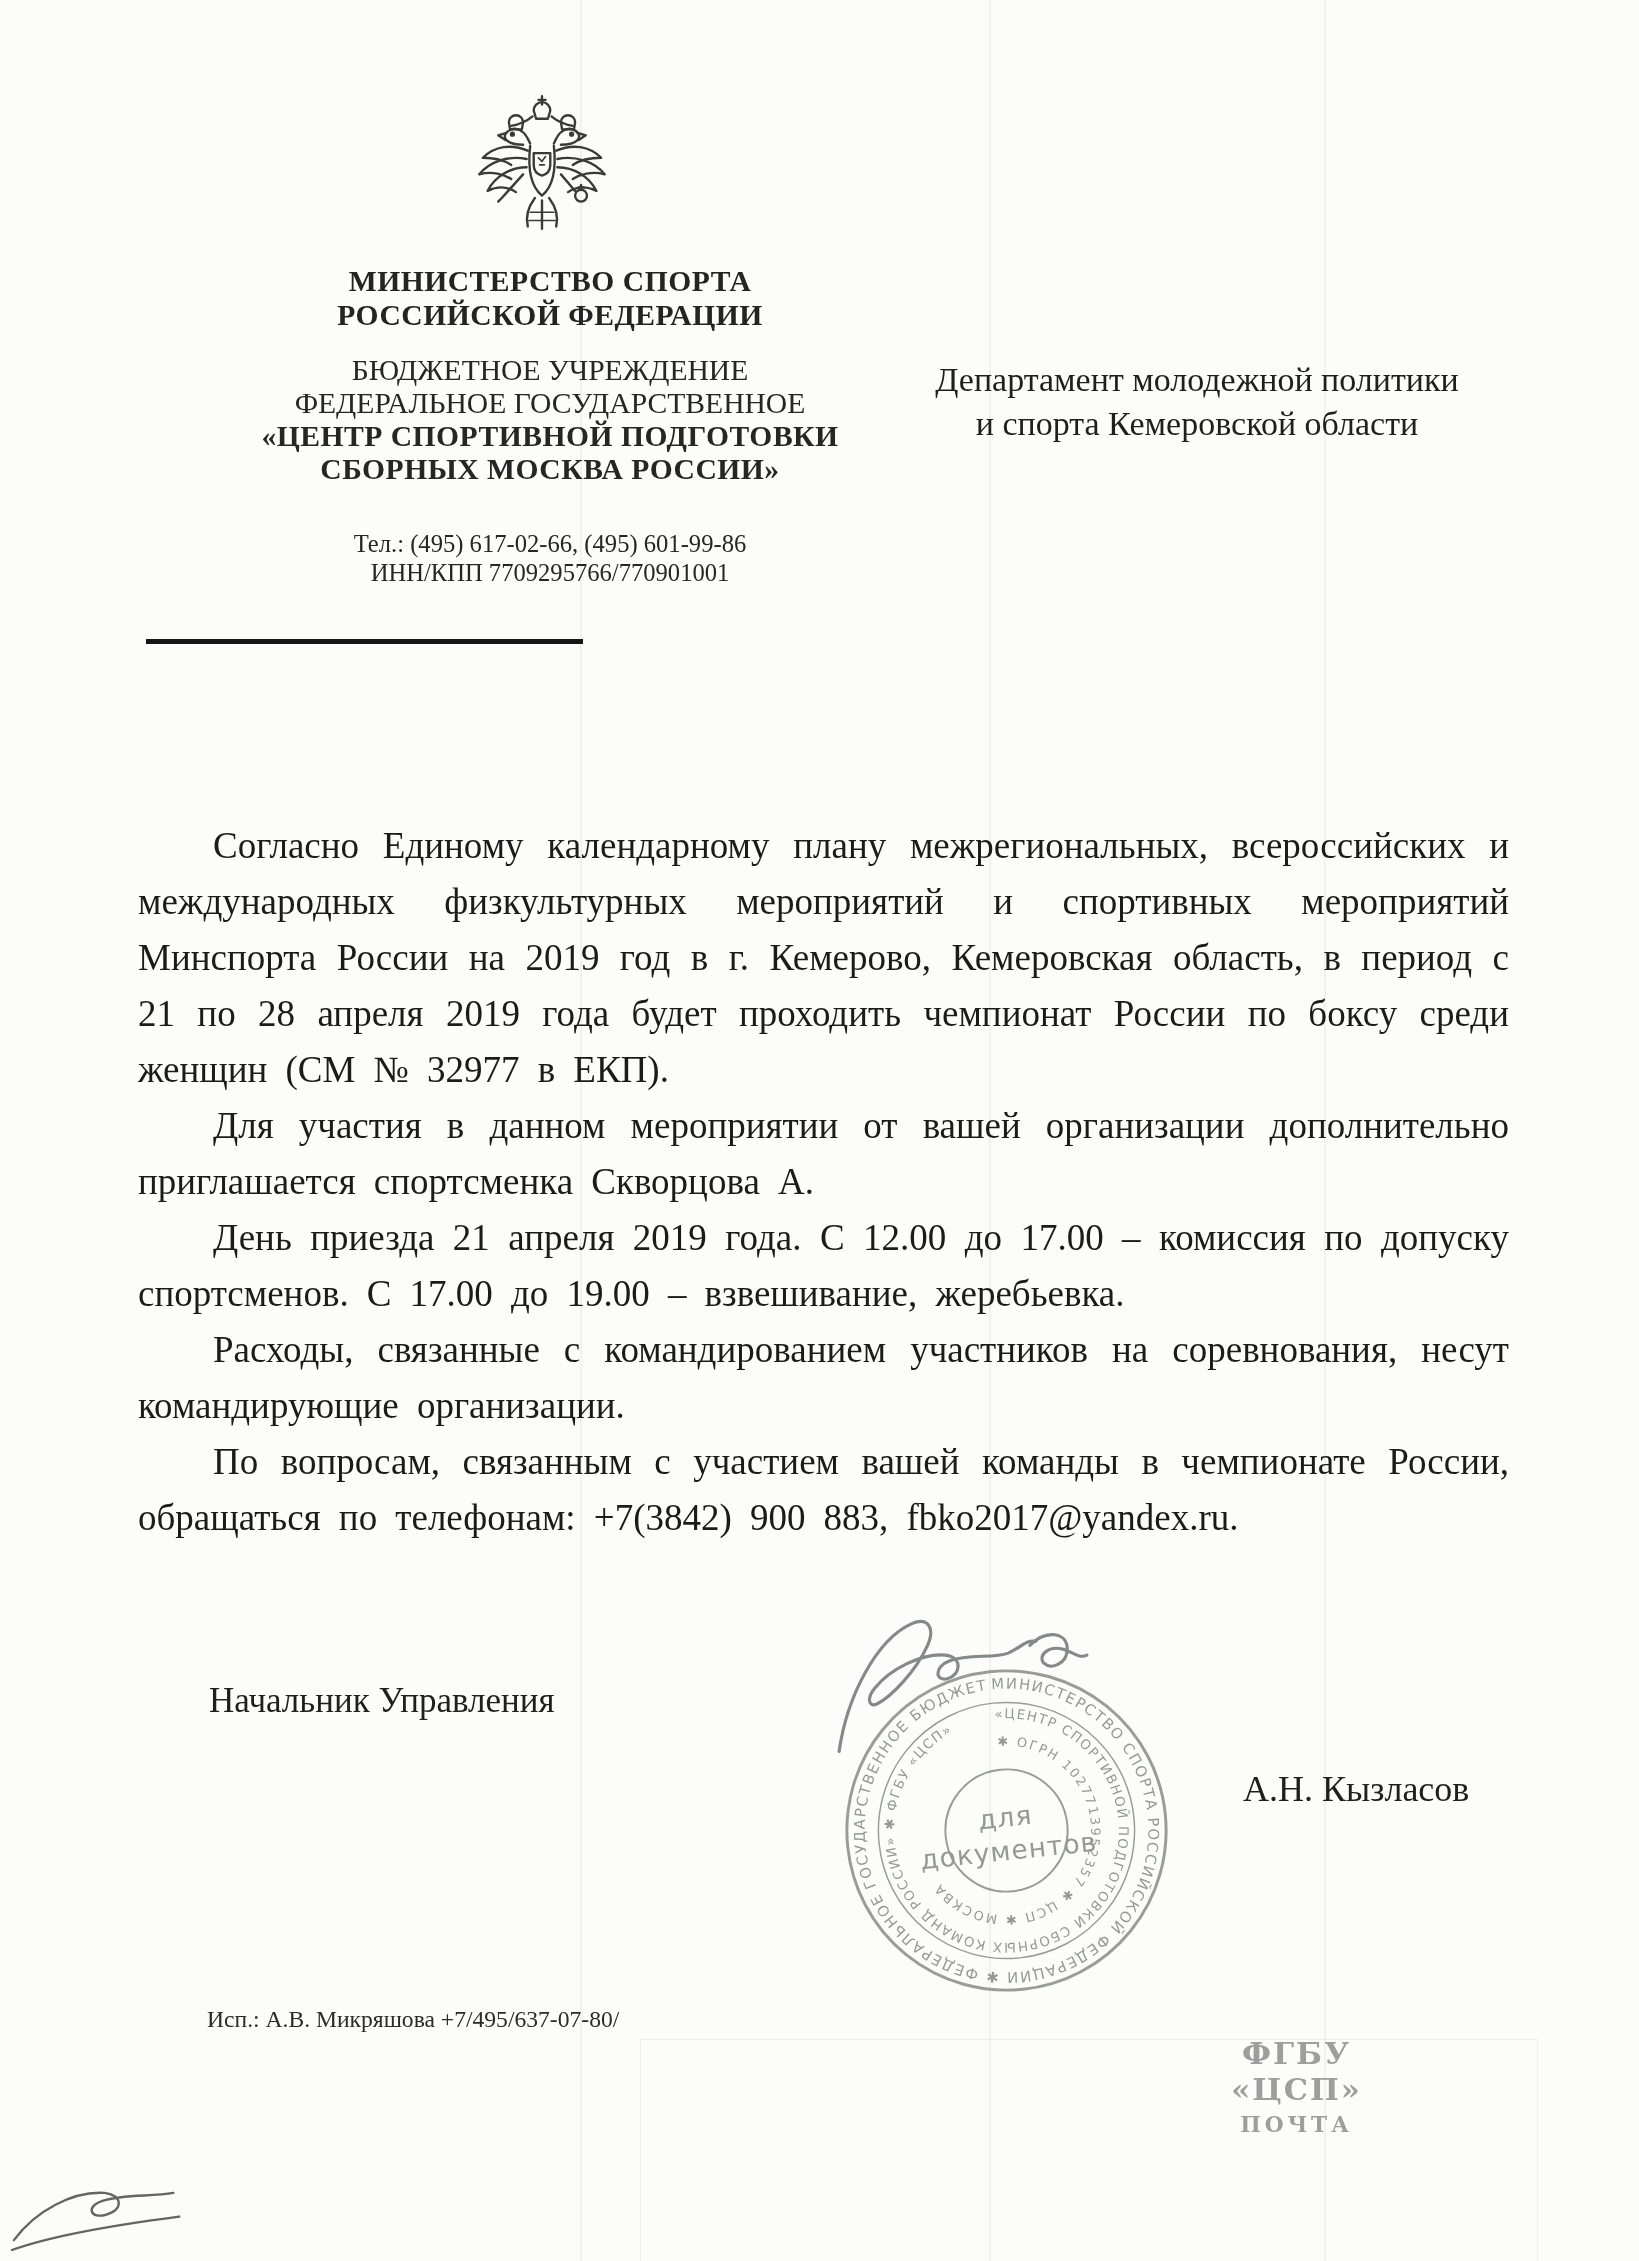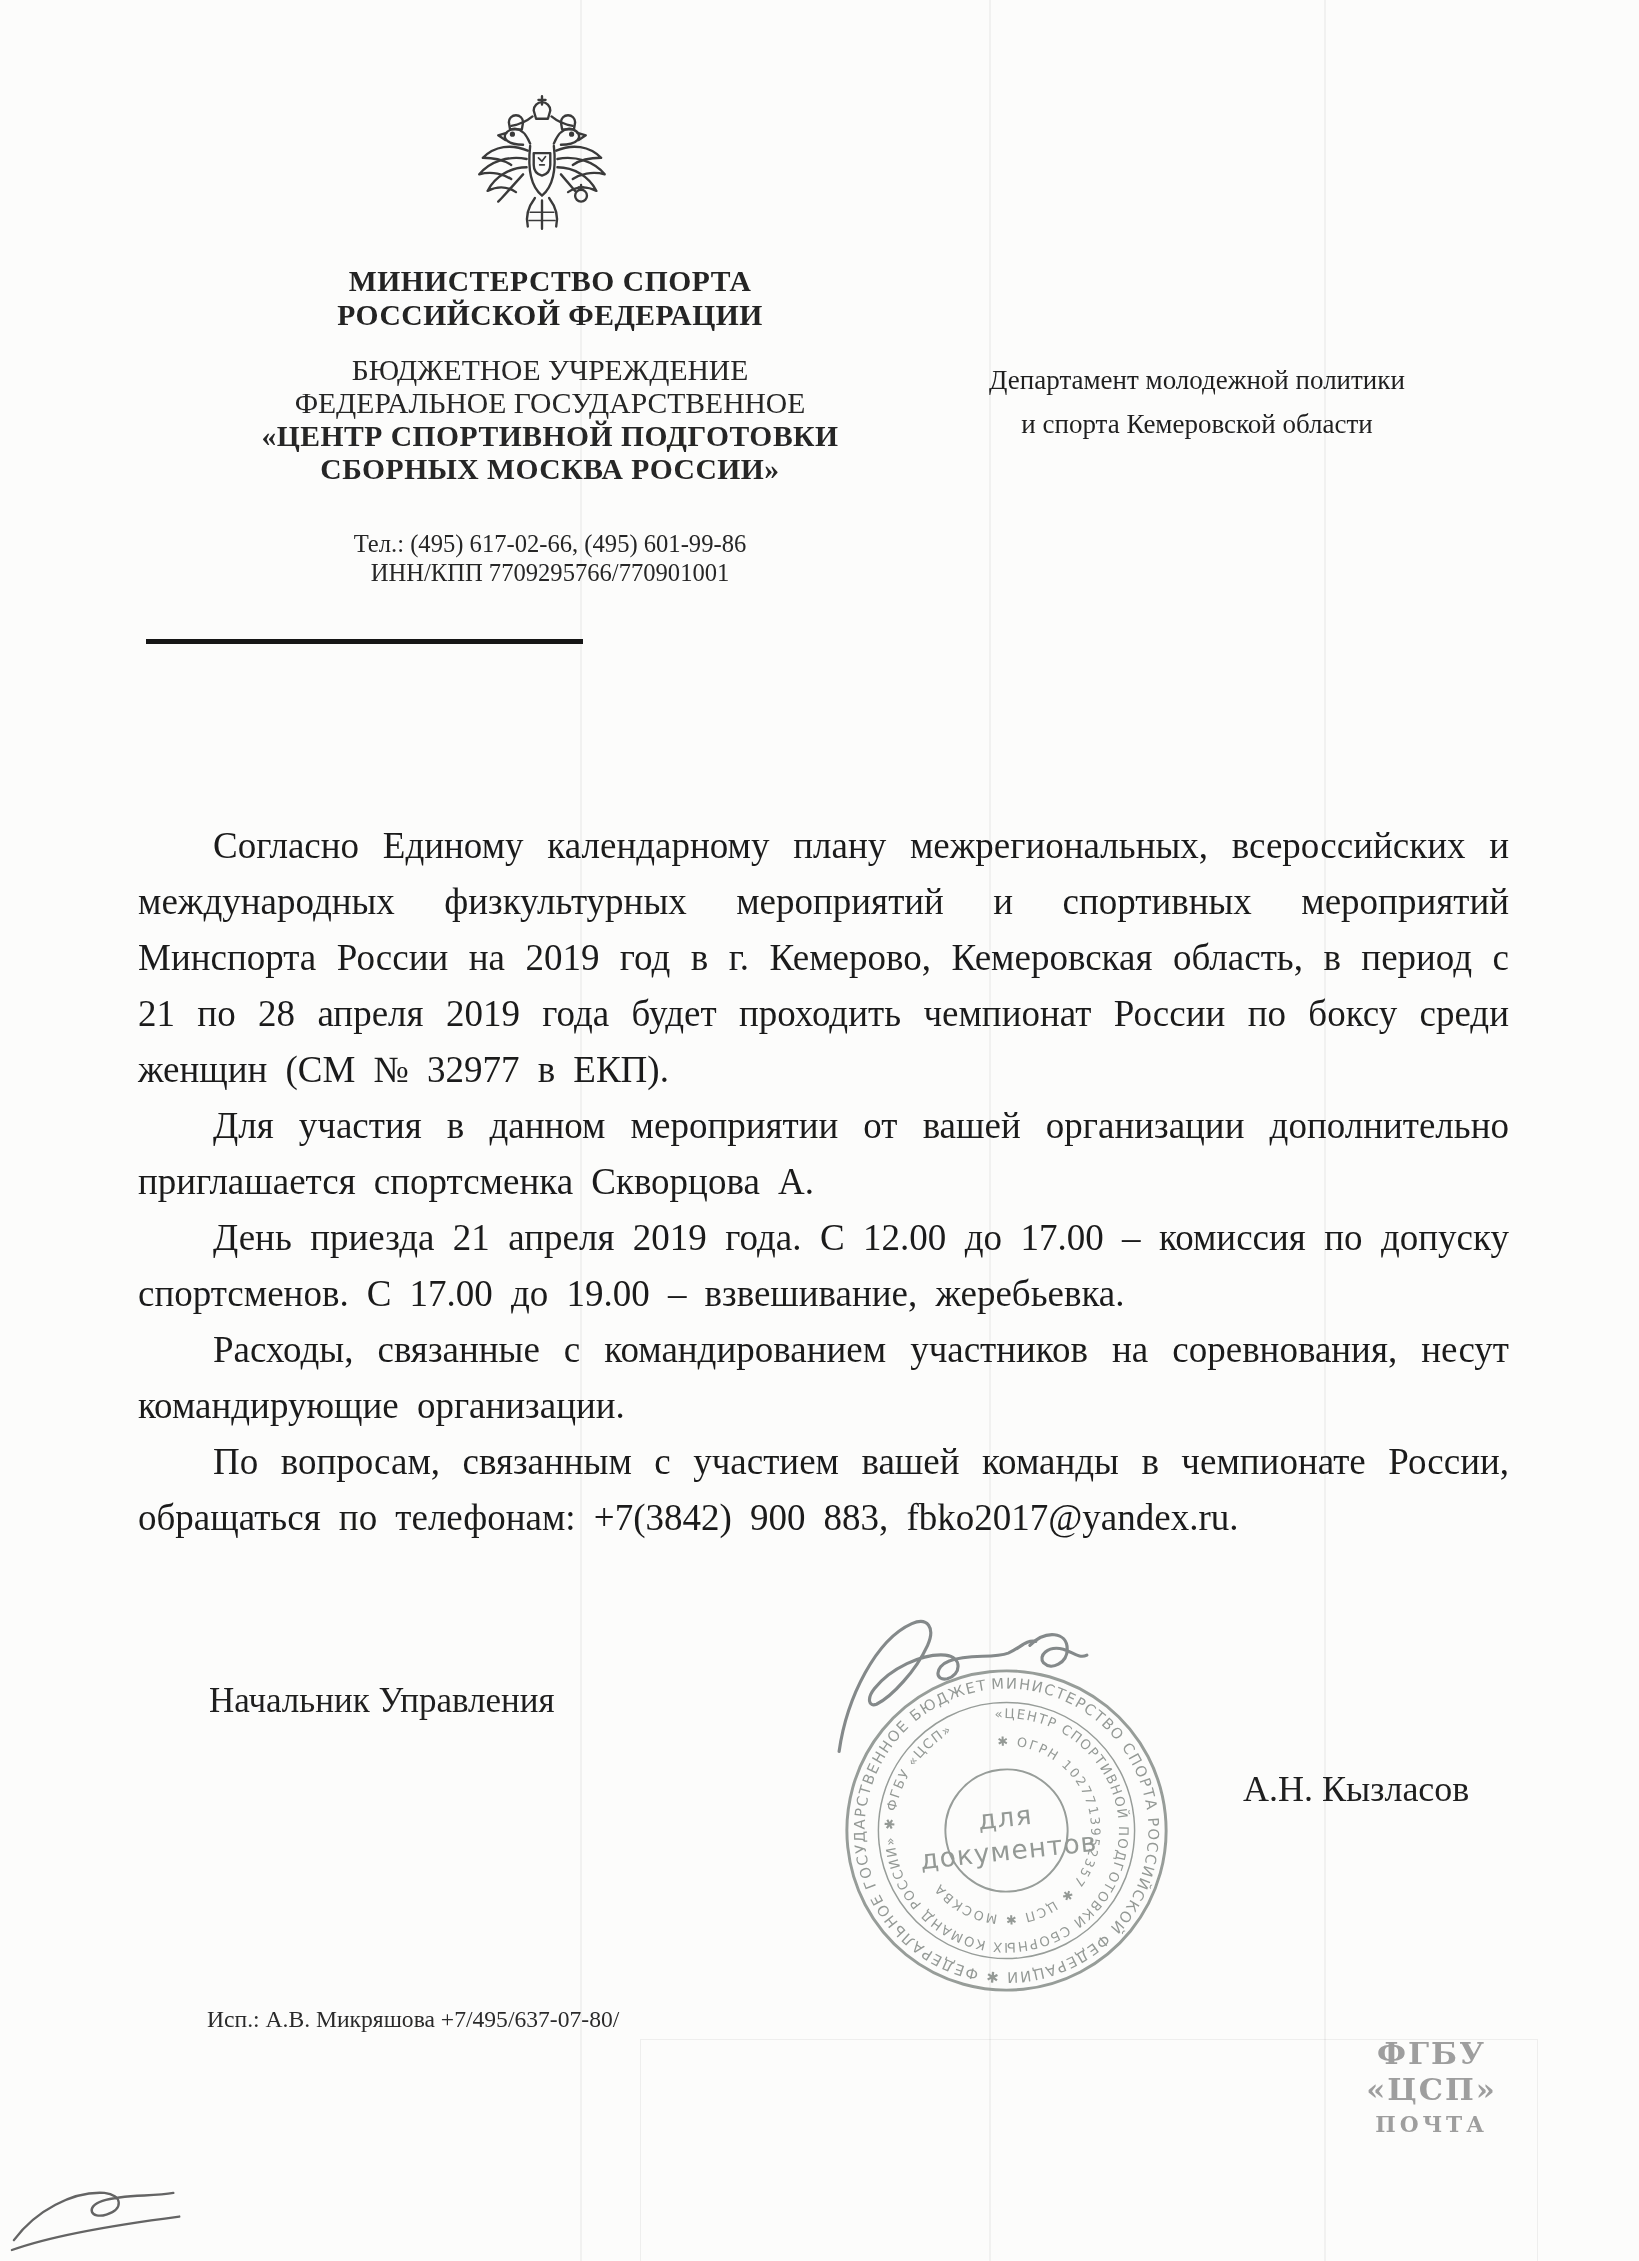--- a/index.html
+++ b/index.html
@@ -22,21 +22,21 @@
   .ministry-line{font-weight:700;font-size:29.6px;line-height:34px;letter-spacing:0.5px;color:#242424;}
   .org-block{margin-top:21.7px;}
   .org-line{font-size:29.6px;line-height:33px;color:#262626;}
   .org-line.bold{font-weight:700;letter-spacing:0.5px;}
   .addr-block{margin-top:43px;}
   .addr-line{font-size:24.6px;line-height:29.6px;color:#262626;}
   .lh-rule{position:absolute;left:146px;top:639px;width:437px;height:4.9px;background:#161616;}
 
   
   .recipient{position:absolute;left:882px;top:358px;width:630px;text-align:center;}
-  .recipient-line{font-size:27px;line-height:44px;color:#1f1f1f;}
+  .recipient-line{font-size:34px;line-height:44px;color:#1f1f1f;}
 
   
   .reference{position:absolute;left:210px;top:694px;font-size:35px;letter-spacing:1px;
     border-bottom:3px solid #262626;padding:0 5.9px 3px 0;color:#222;}
 
   
   .body-text{position:absolute;left:138px;top:818px;width:1371px;}
   .body-text p{
     margin:0;font-size:37px;line-height:56px;
     text-align:justify;text-indent:75px;word-spacing:8.9px;color:#1b1b1b;
@@ -51,21 +51,21 @@
   .stamp text{font-family:"DejaVu Sans", sans-serif;fill:#868c88;}
   .stamp .ring-t{font-size:15px;letter-spacing:1.5px;}
   .stamp .ring-m{font-size:13.5px;letter-spacing:1.5px;}
   .stamp .ring-i{font-size:13px;letter-spacing:2px;}
   .stamp .center-t{font-size:27px;letter-spacing:1px;}
   .sig-scribble{position:absolute;left:825px;top:1602px;width:335px;height:177px;}
   .corner-scribble{position:absolute;left:7.9px;top:2177px;width:187px;height:85px;}
 
   
   .executor{position:absolute;left:207px;top:2006px;font-size:23.6px;color:#2a2a2a;}
-  .mail-stamp{position:absolute;left:1318px;top:2035px;width:227px;text-align:center;
+  .mail-stamp{position:absolute;left:1183px;top:2035px;width:227px;text-align:center;
     font-family:"DejaVu Serif", serif;color:#8e8e8e;opacity:.85;}
   .mail-stamp-l1{font-size:30.5px;font-weight:700;letter-spacing:2px;word-spacing:15.8px;}
   .mail-stamp-l2{font-size:21.7px;font-weight:700;letter-spacing:3.9px;margin-top:4.9px;}
 </style>
 </head>
 <body>
 
 <div class="page">
 
   <div class="scanline" style="left:580px"></div>

